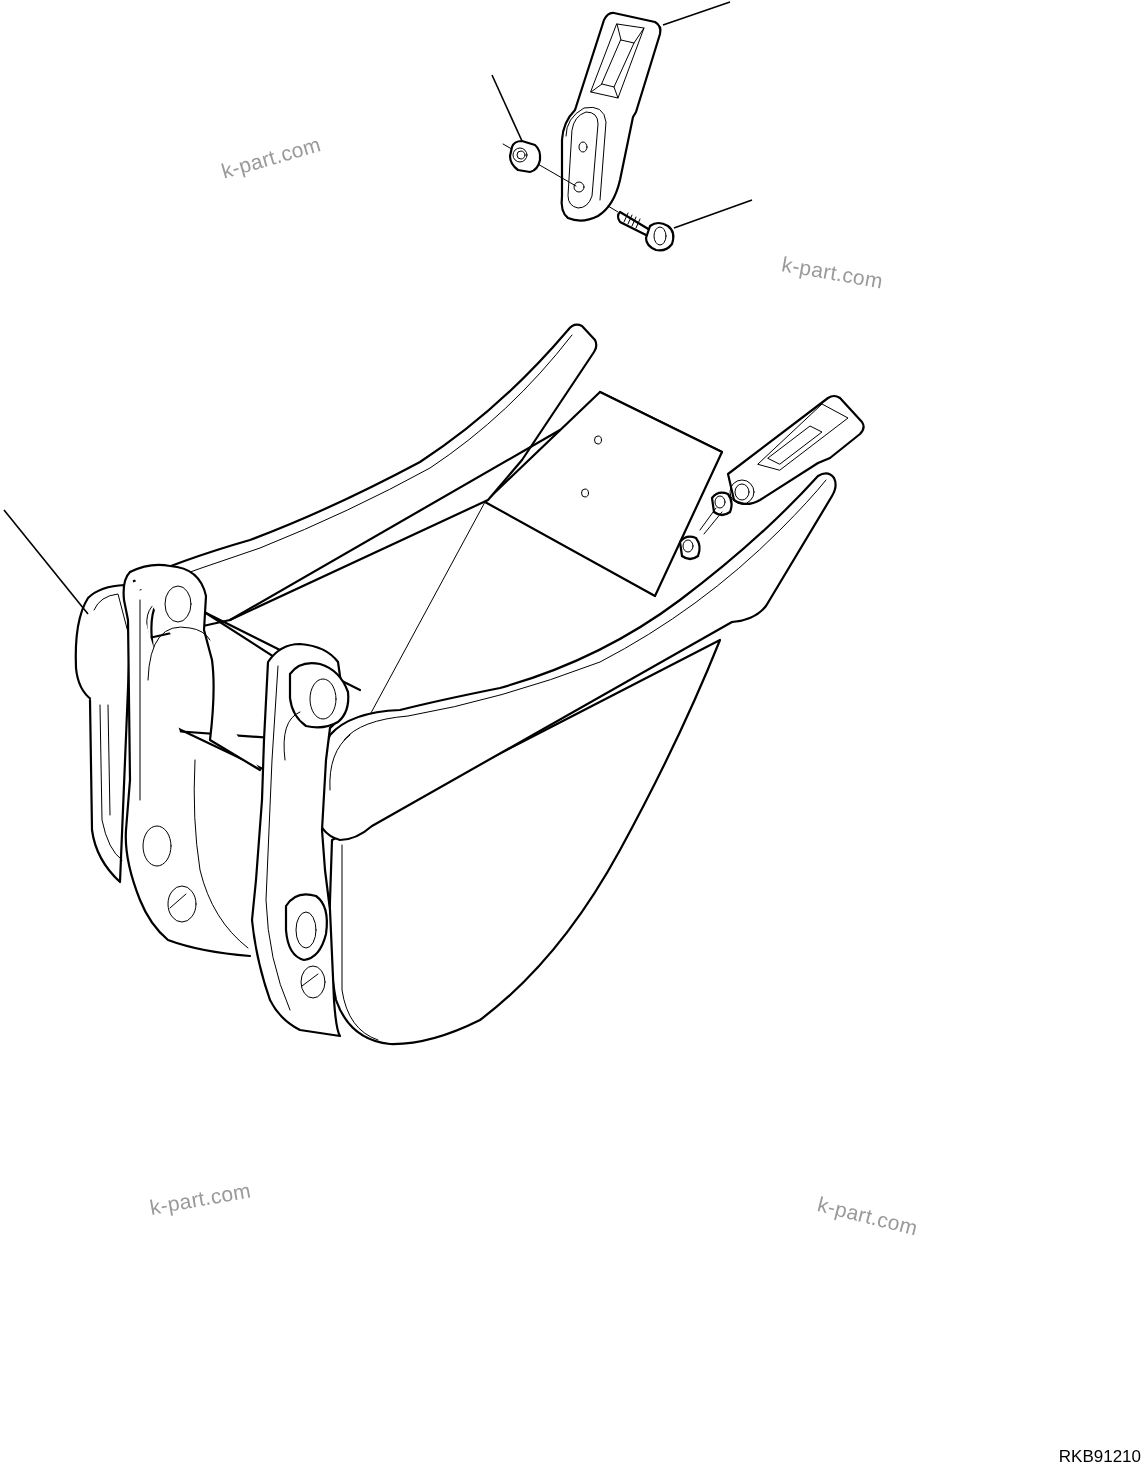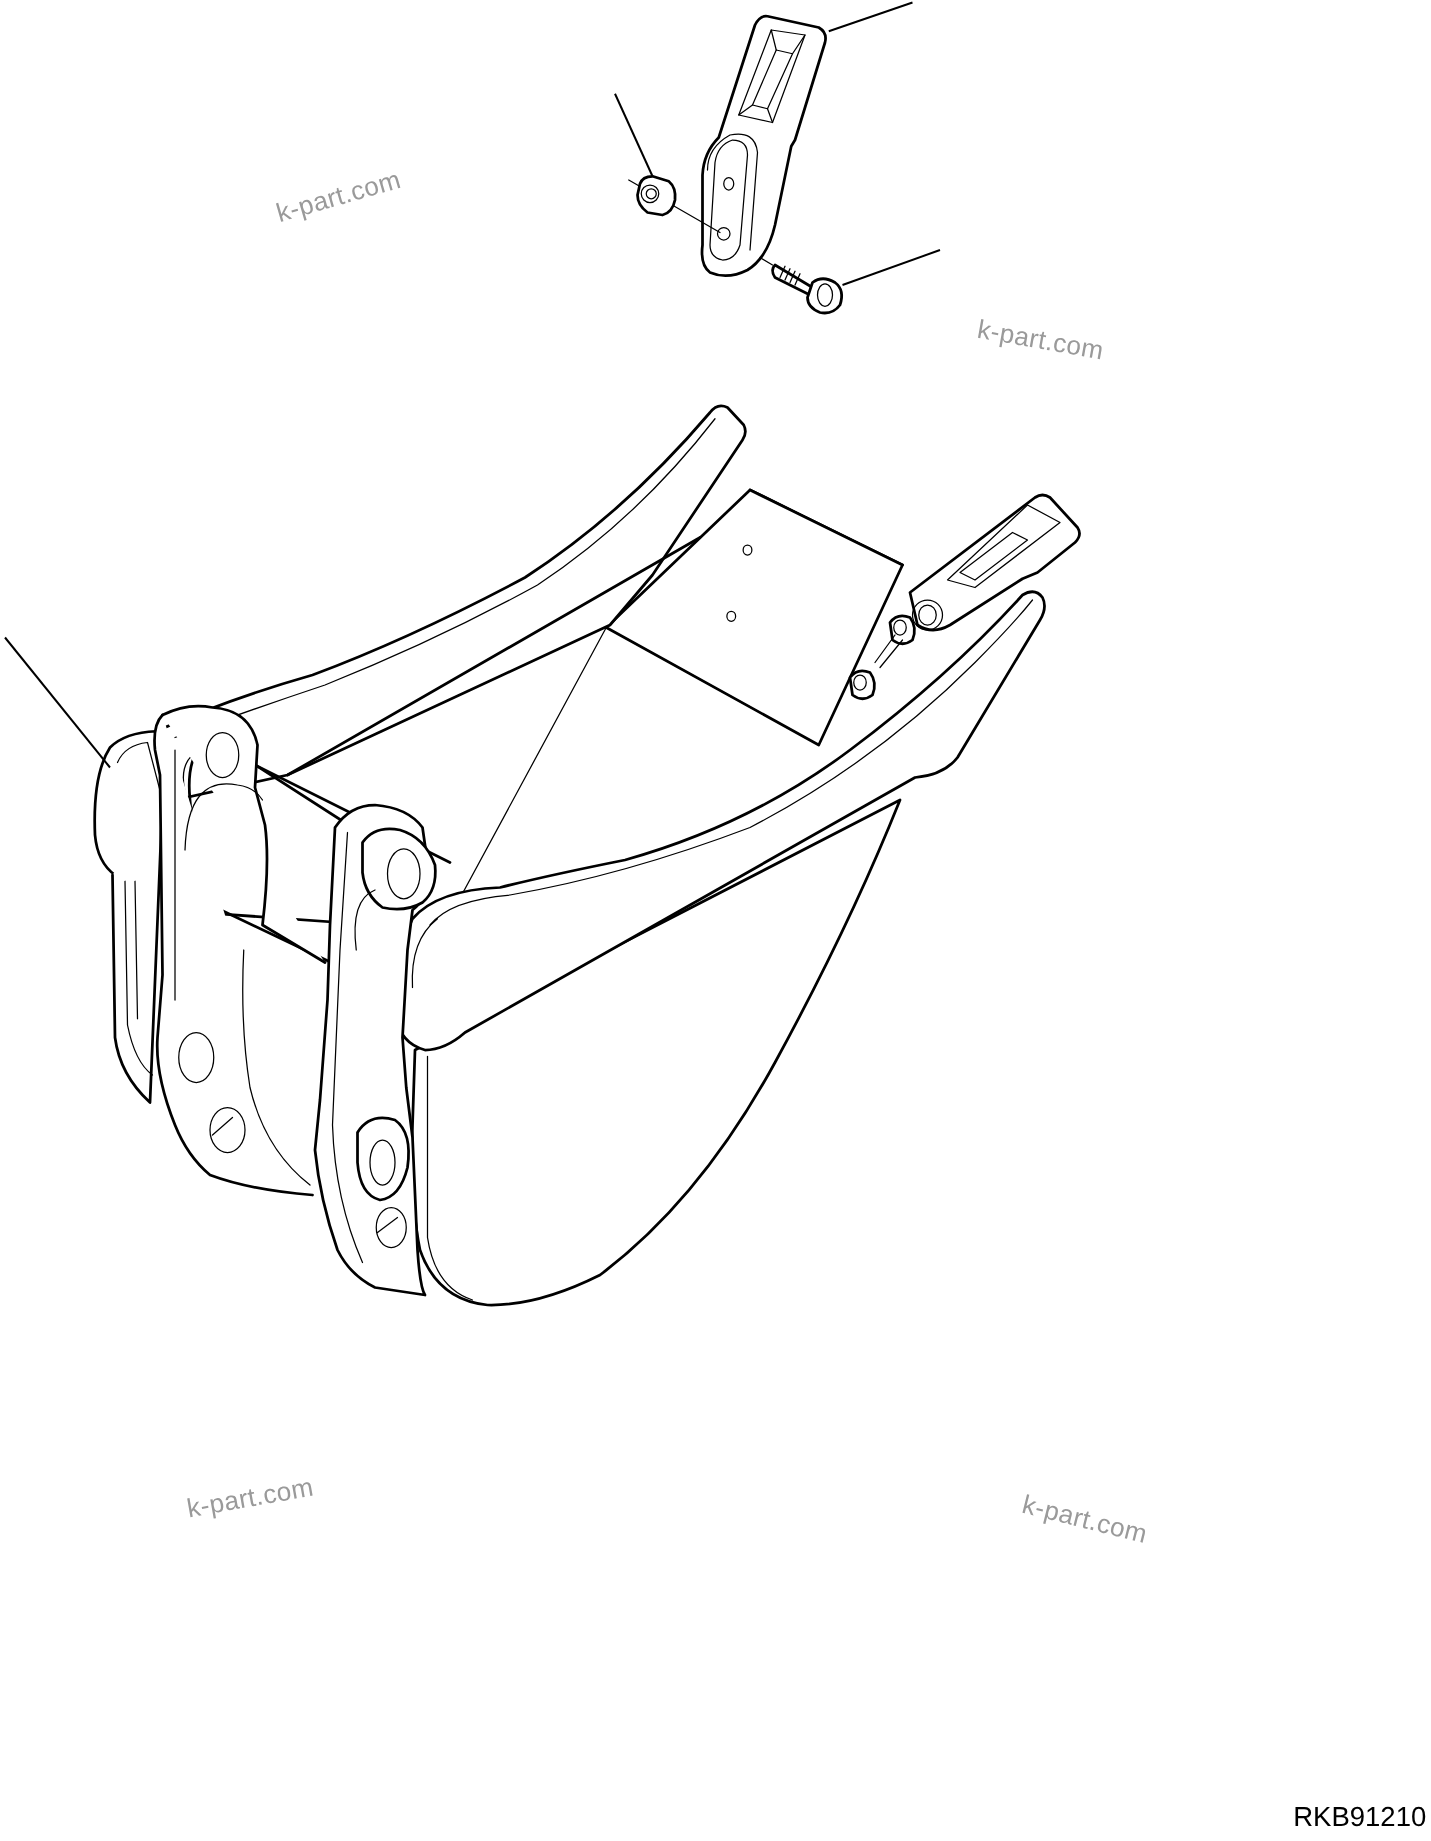--- a/index.html
+++ b/index.html
@@ -17,21 +17,21 @@
       color: #9a9a9a;
       white-space: nowrap;
       transform-origin: left center;
       letter-spacing: 0.3px;
     }
     .drawing-code {
       position: absolute;
       right: 4px;
       bottom: 6px;
       font-family: "Liberation Sans", sans-serif;
-      font-size: 22px;
+      font-size: 17px;
       color: #000;
     }
   </style>
 </head>
 <body>
 
 <div class="canvas">
 
   <svg width="1145" height="1473" viewBox="0 0 1145 1473">
 

